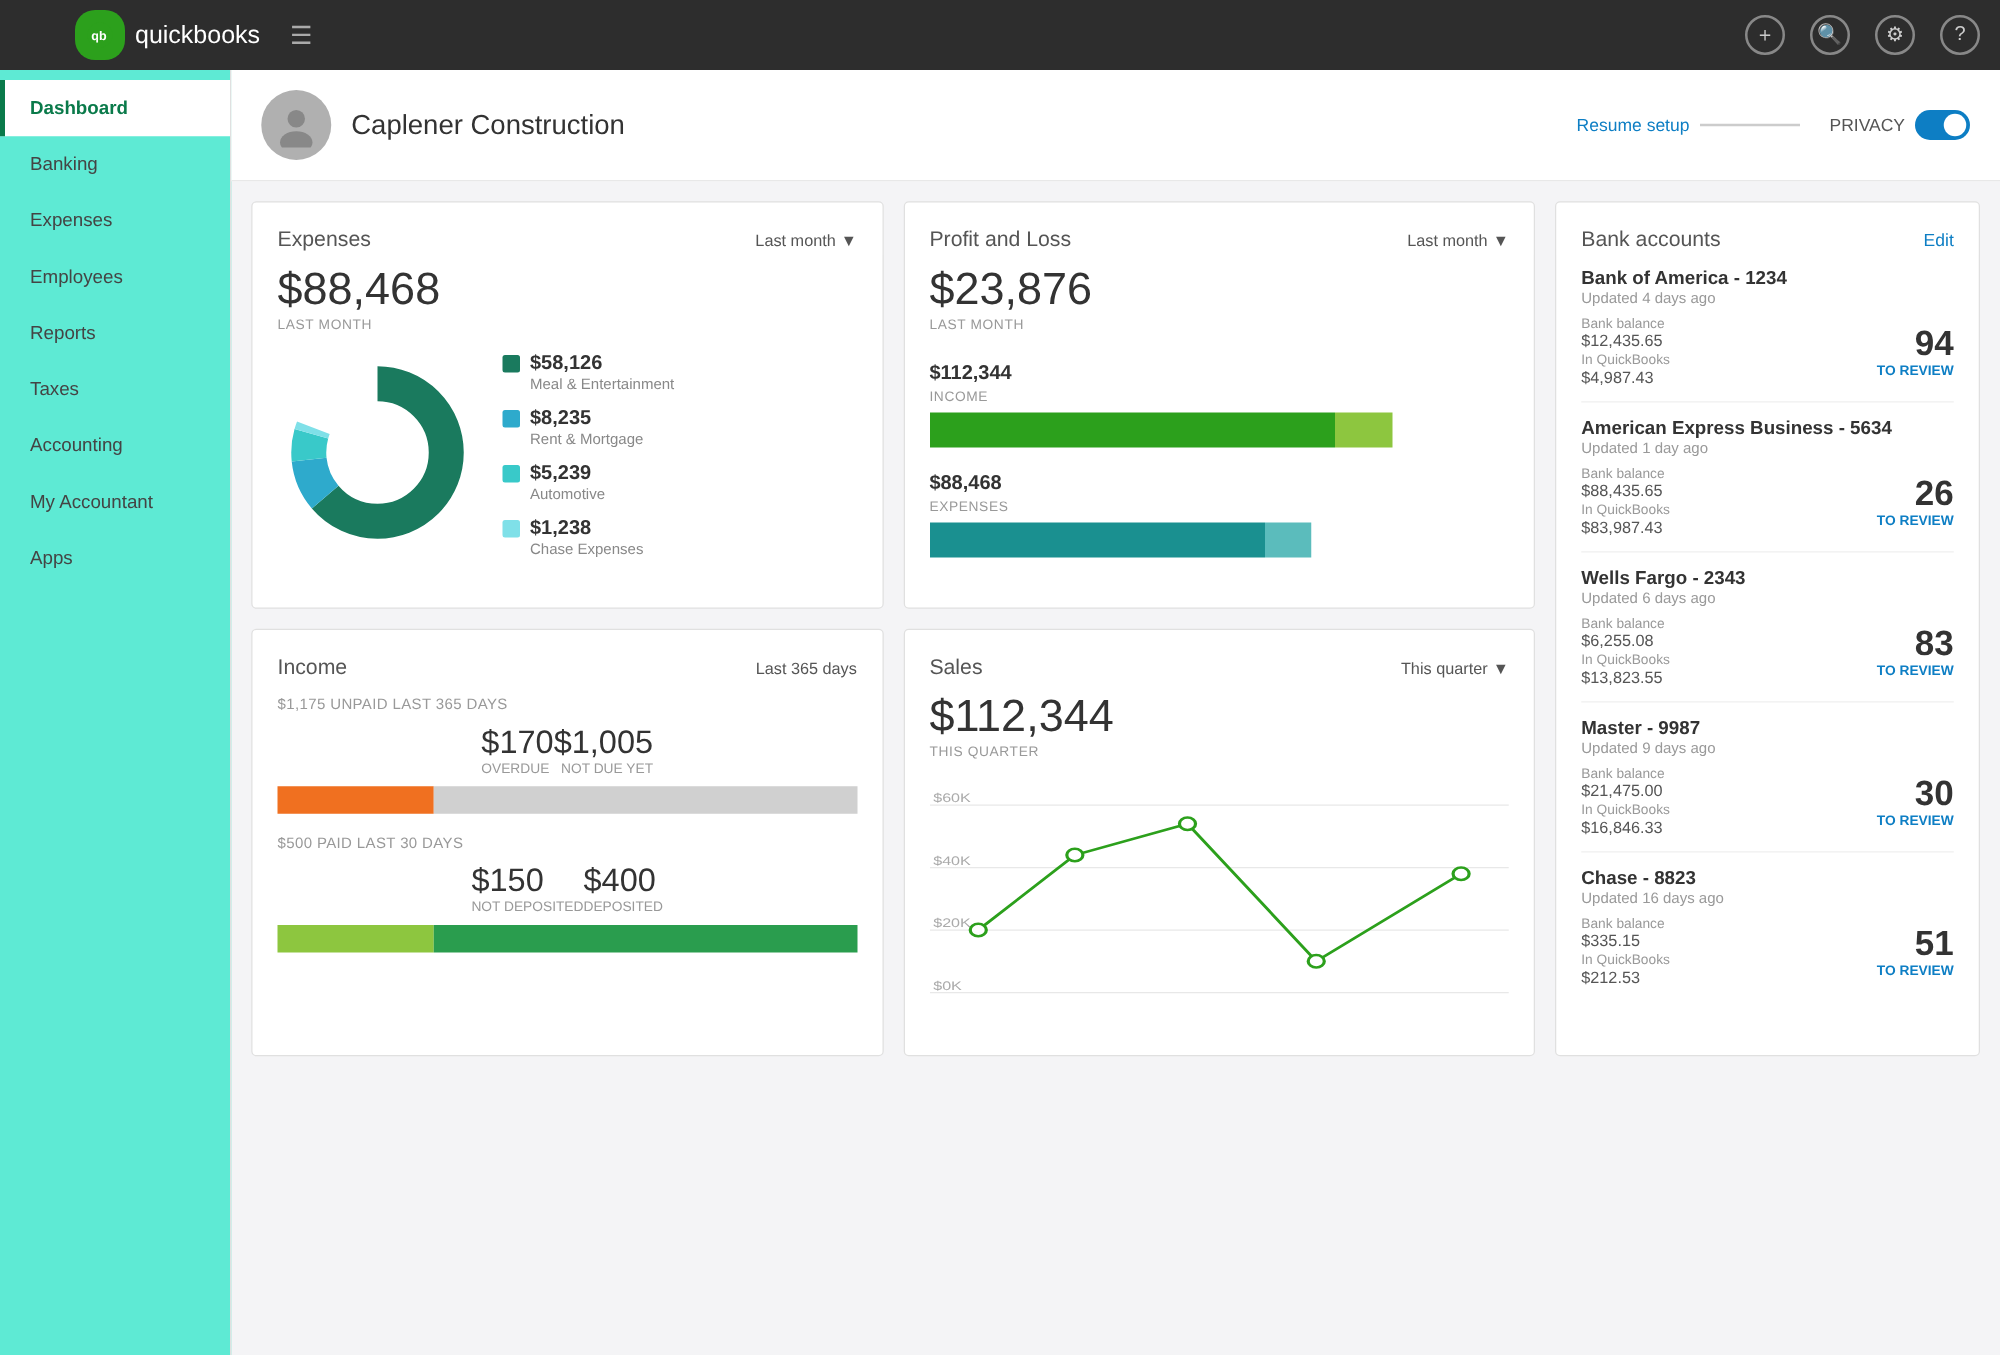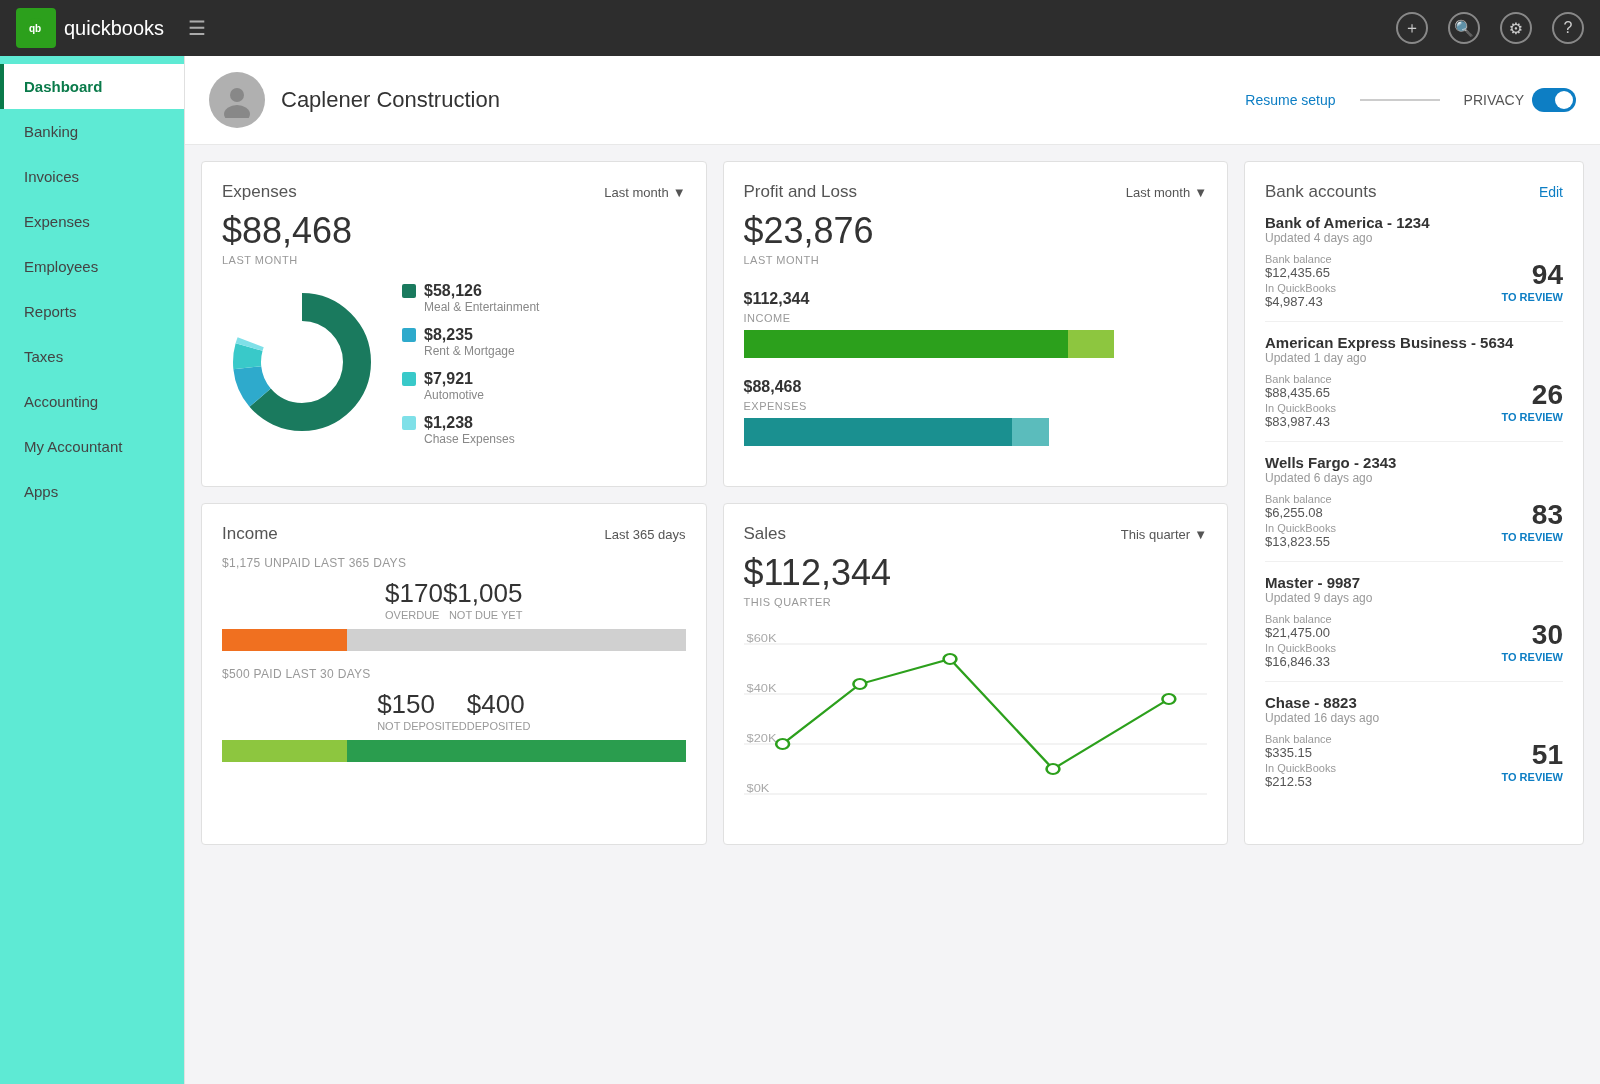--- a/index.html
+++ b/index.html
@@ -16,23 +16,23 @@
     }
     .topnav-logo {
       display: flex;
       align-items: center;
       gap: 8px;
       margin-right: 24px;
     }
     .logo-icon {
       width: 40px; height: 40px;
       background: #2ca01c;
-      border-radius: 4px;
+      border-radius: 16px;
       display: flex; align-items: center; justify-content: center;
-      font-size: 11px; color: white; font-weight: bold;
+      font-size: 11px; color: white; font-weight: bold; margin-left: 44px;
     }
     .logo-text { color: white; font-size: 20px; font-weight: 300; }
     .hamburger { color: #aaa; font-size: 20px; cursor: pointer; margin-right: auto; }
     .topnav-icons { display: flex; gap: 20px; align-items: center; }
     .topnav-icon { width: 32px; height: 32px; border-radius: 50%; border: 2px solid #888; display: flex; align-items: center; justify-content: center; color: #ccc; font-size: 16px; cursor: pointer; }
 
     
     .main-layout {
       display: flex;
       flex: 1;
@@ -79,21 +79,21 @@
     }
     .company-avatar {
       width: 56px; height: 56px;
       background: #b0b0b0;
       border-radius: 50%;
       display: flex; align-items: center; justify-content: center;
       font-size: 22px; color: white;
     }
     .company-name { font-size: 22px; font-weight: 500; color: #333; }
     .company-header-right { margin-left: auto; display: flex; align-items: center; gap: 24px; }
-    .resume-setup { color: #0d7ec4; font-size: 14px; cursor: pointer; display: flex; align-items: center; gap: 24px; }
+    .resume-setup { color: #0d7ec4; font-size: 14px; cursor: pointer; display: flex; align-items: center; gap: 8px; }
     .resume-line { width: 80px; height: 2px; background: #ccc; display: inline-block; vertical-align: middle; }
     .privacy-section { display: flex; align-items: center; gap: 8px; font-size: 14px; color: #555; }
     .toggle {
       width: 44px; height: 24px;
       background: #0d7ec4;
       border-radius: 12px;
       position: relative;
       cursor: pointer;
     }
     .toggle::after {
@@ -214,21 +214,20 @@
     <div class="topnav-icon">⚙</div>
     <div class="topnav-icon">?</div>
   </div>
 </nav>
 
 <div class="main-layout">
 
   <aside class="sidebar">
     <div class="sidebar-item active">Dashboard</div>
     <div class="sidebar-item">Banking</div>
-    <div class="sidebar-item">Invoices</div>
     <div class="sidebar-item">Expenses</div>
     <div class="sidebar-item">Employees</div>
     <div class="sidebar-item">Reports</div>
     <div class="sidebar-item">Taxes</div>
     <div class="sidebar-item">Accounting</div>
     <div class="sidebar-item">My Accountant</div>
     <div class="sidebar-item">Apps</div>
   </aside>
 
   <div class="content">
@@ -289,21 +288,21 @@
             <div class="legend-item">
               <div class="legend-dot" style="background:#2eaacc"></div>
               <div>
                 <div class="legend-amount">$8,235</div>
                 <div class="legend-label">Rent &amp; Mortgage</div>
               </div>
             </div>
             <div class="legend-item">
               <div class="legend-dot" style="background:#39c9c9"></div>
               <div>
-                <div class="legend-amount">$7,921</div>
+                <div class="legend-amount">$5,239</div>
                 <div class="legend-label">Automotive</div>
               </div>
             </div>
             <div class="legend-item">
               <div class="legend-dot" style="background:#7fe0e8"></div>
               <div>
                 <div class="legend-amount">$1,238</div>
                 <div class="legend-label">Chase Expenses</div>
               </div>
             </div>

